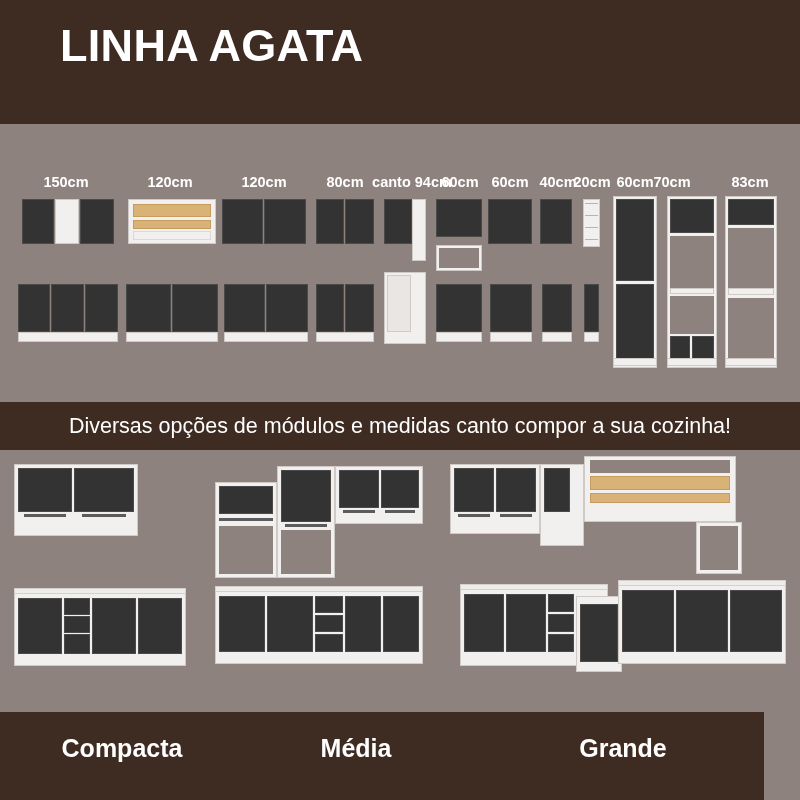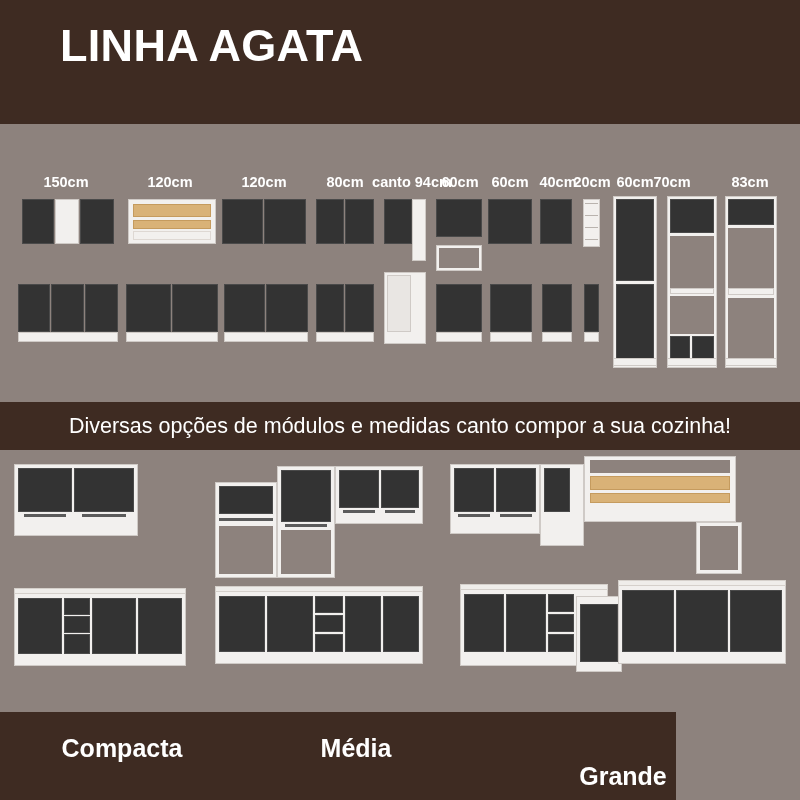--- a/index.html
+++ b/index.html
@@ -86,21 +86,21 @@
     left: 0; top: 450px;
     width: 800px; height: 262px;
     background: #8d827d;
   }
   .kitchen { position: absolute; }
 
   
   .footer {
     position: absolute;
     left: 0; top: 712px;
-    width: 676px; height: 88px;
+    width: 764px; height: 88px;
     background: #3e2b22;
     color: #ffffff;
   }
   .footer-label {
     position: absolute;
     top: 22px;
     font-size: 25px;
     font-weight: bold;
     white-space: nowrap;
     transform: translateX(-50%);
@@ -347,14 +347,14 @@
     <div class="panel" style="left:168px; top:124px; width:168px; height:6px; background:#efedea; border:1px solid #d5d0cb;"></div>
     <div class="panel dark" style="left:172px; top:134px; width:52px; height:62px;"></div>
     <div class="panel dark" style="left:226px; top:134px; width:52px; height:62px;"></div>
     <div class="panel dark" style="left:280px; top:134px; width:52px; height:62px;"></div>
   </div>
 </div>
 
 <div class="footer">
   <div class="footer-label" style="left:122px;">Compacta</div>
   <div class="footer-label" style="left:356px;">Média</div>
-  <div class="footer-label" style="left:623px;margin-top:28px;">Grande</div>
+  <div class="footer-label" style="left:623px;">Grande</div>
 </div>
 
 </body></html>

